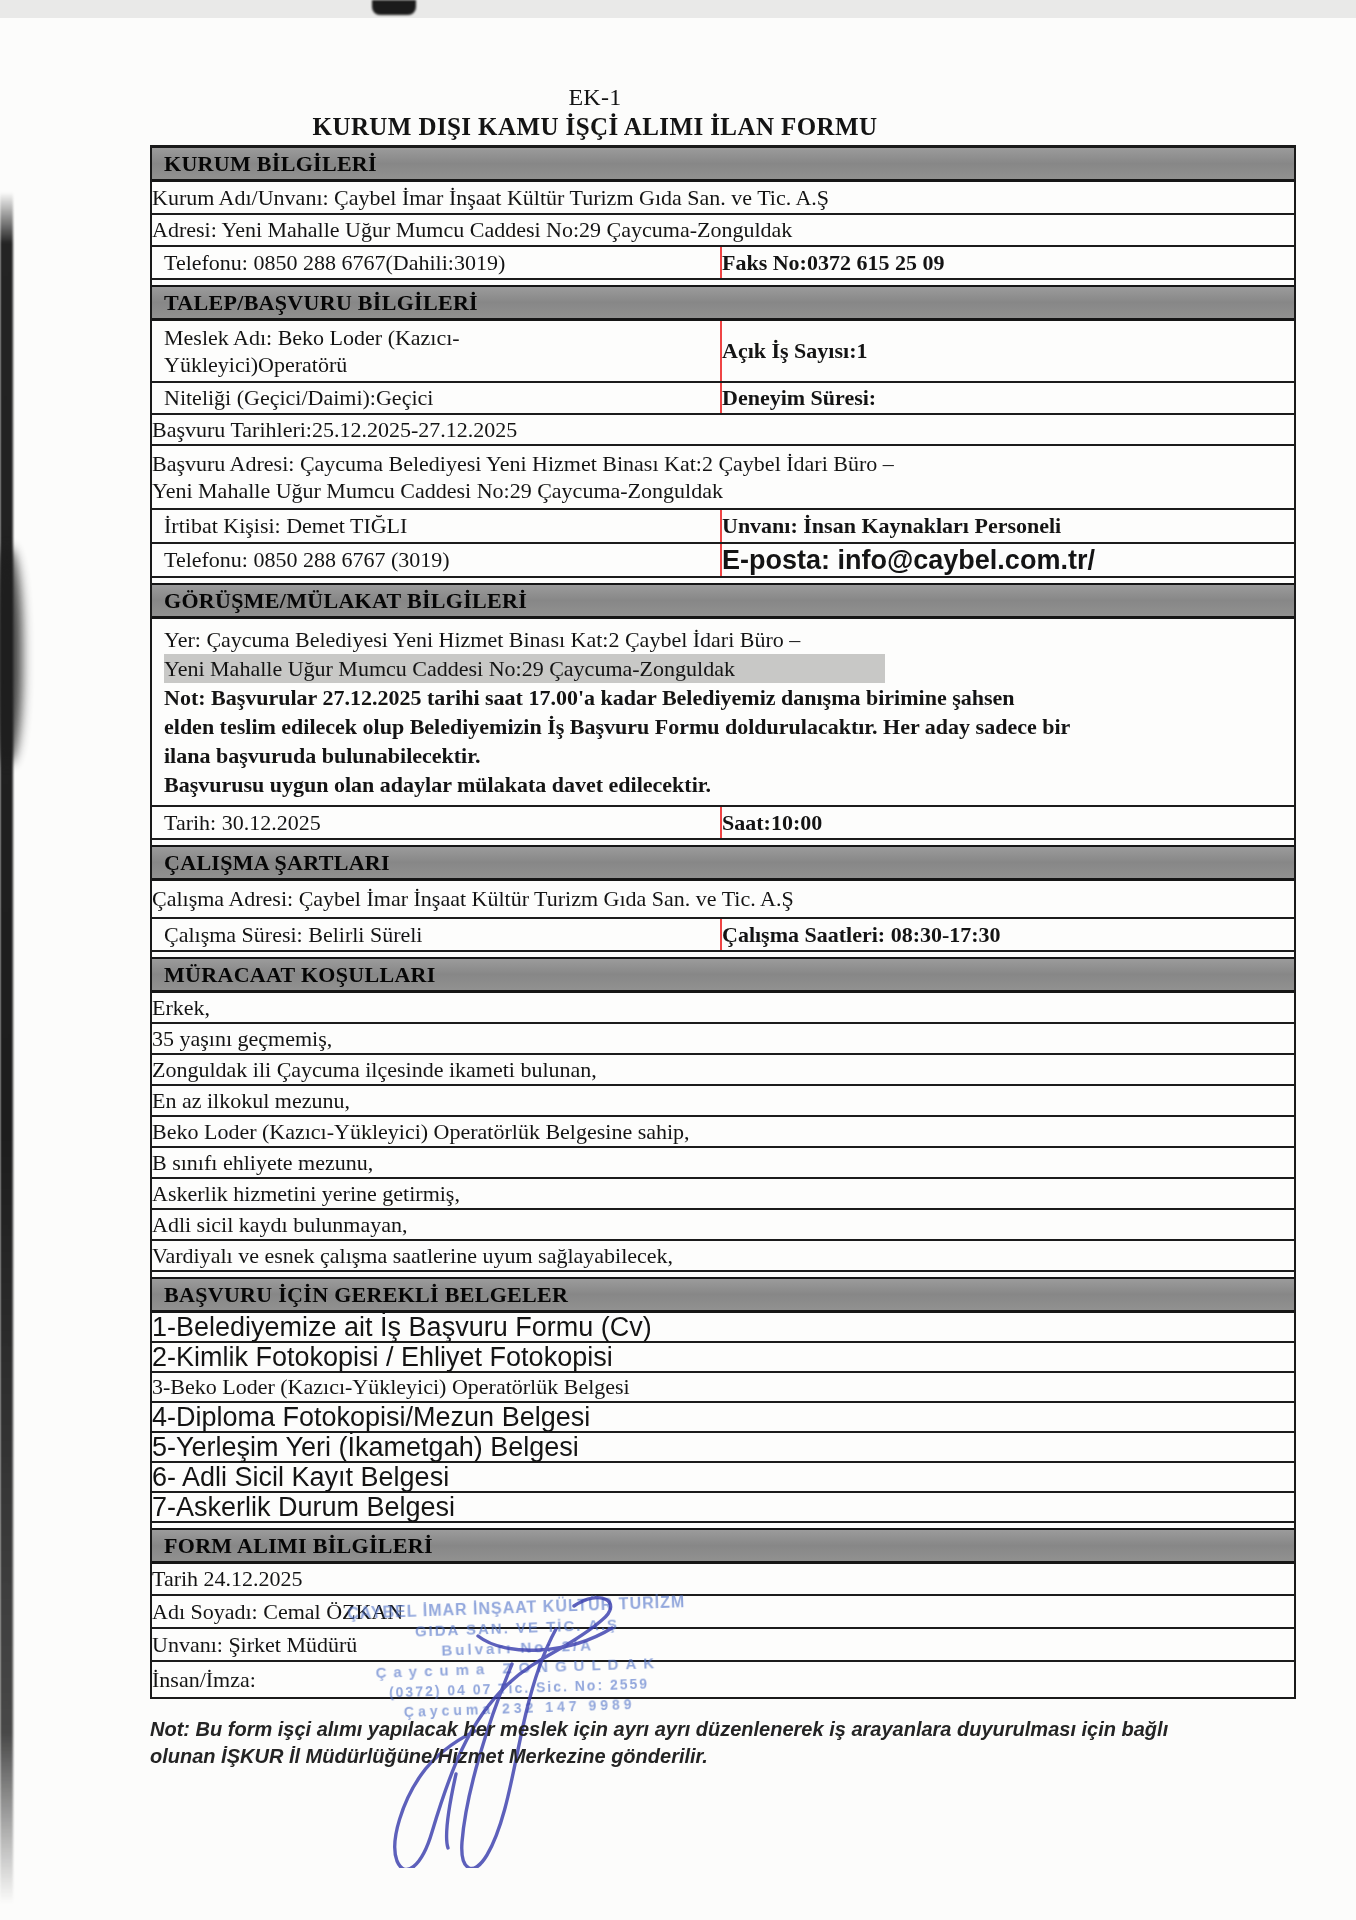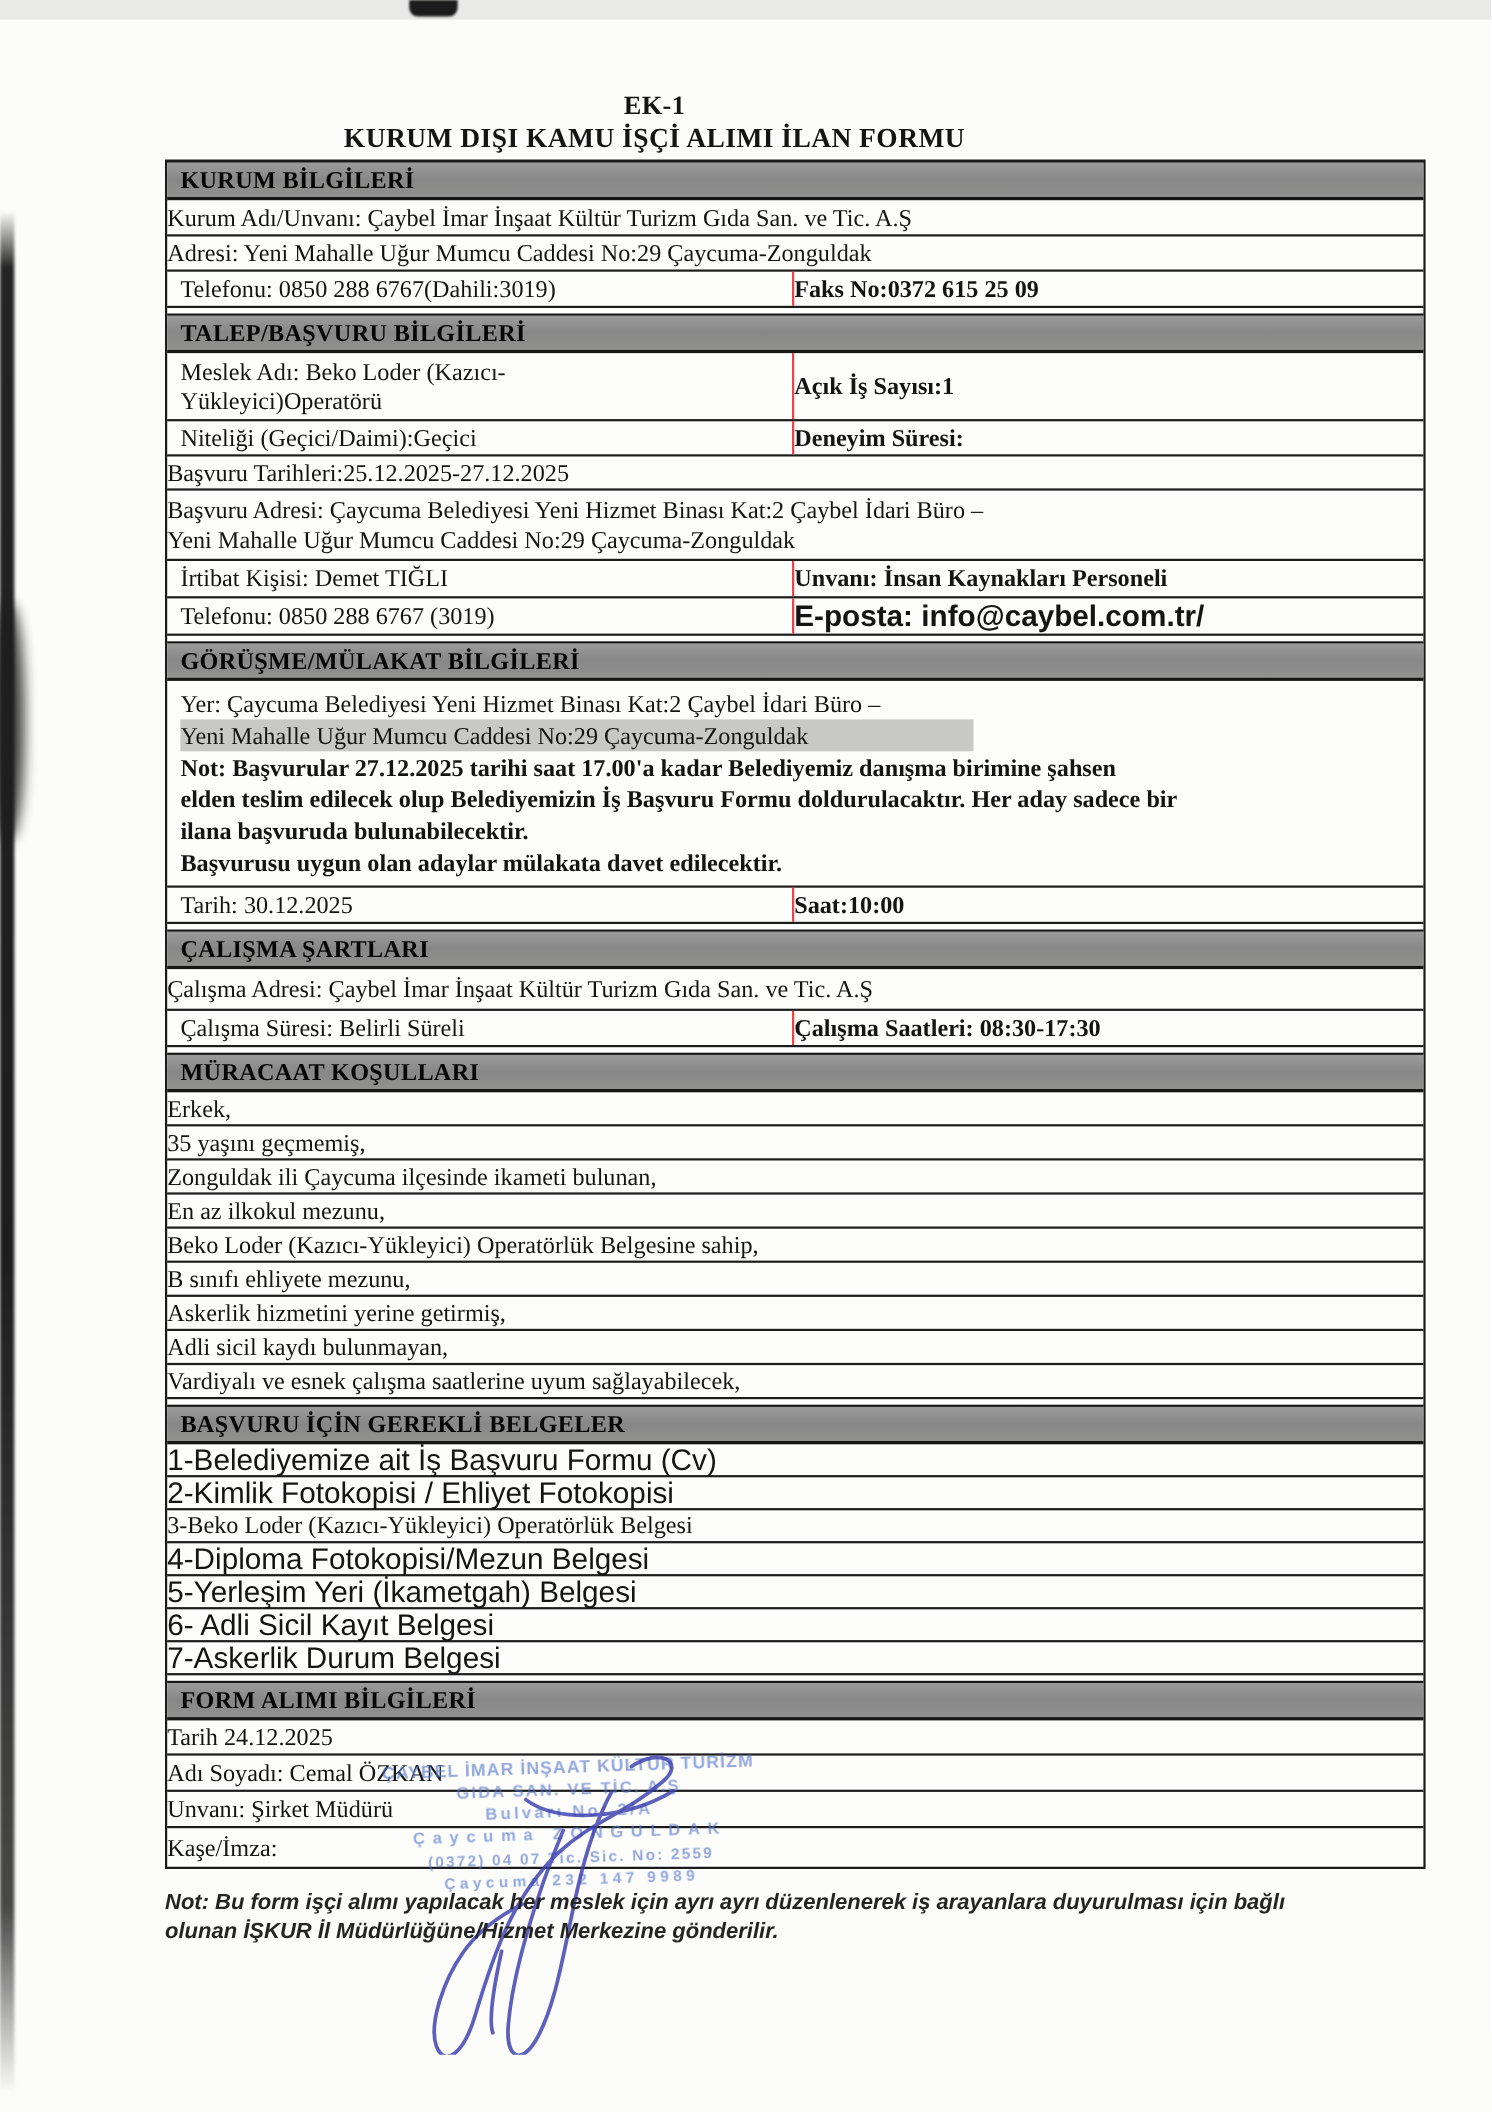--- a/index.html
+++ b/index.html
@@ -12,21 +12,21 @@
   
   .scan-top    { position:absolute; left:0; top:0; width:1356px; height:18px; background:#e9e9e8; }
   .scan-blob   { position:absolute; left:372px; top:0; width:44px; height:15px; background:#1b1b1b; border-radius:0 0 8px 8px; filter:blur(1px); }
   .scan-strip  { position:absolute; left:0; top:192px; width:13px; height:1712px;
                  background:linear-gradient(180deg, rgba(30,30,30,0) 0%, #242424 3%, #1d1d1d 55%, rgba(40,40,40,.85) 90%, rgba(70,70,70,0) 100%);
                  filter:blur(1.3px); }
   .scan-strip2 { position:absolute; left:-8px; top:548px; width:30px; height:215px; background:#1e1e1e; border-radius:45%; filter:blur(6px); opacity:.85; }
 
   
   .titles { position:absolute; left:150px; top:84px; width:890px; text-align:center; }
-  .ek     { font-weight:bold; font-size:24px; letter-spacing:.3px; }
+  .ek     { font-weight:normal; font-size:24px; letter-spacing:.3px; }
   .ftitle { font-weight:bold; font-size:25px; letter-spacing:.4px; margin-top:2px; }
 
   
   .ftable { position:absolute; left:150px; top:145px; width:1146px;
             border:2px solid #1a1a1a; border-top-width:3px; background:#fdfdfc; }
   .row  { display:flex; align-items:center; border-bottom:2px solid #1c1c1c;
           font-size:22px; }
   .row.last { border-bottom:none; }
   .split { padding-left:0; }
   .cl { width:570px; height:100%; display:flex; align-items:center; padding-left:12px; border-right:2px solid #ef4444; }
@@ -149,21 +149,21 @@
     <div class="row" style="height:30px">3-Beko Loder (Kazıcı-Yükleyici) Operatörlük Belgesi</div>
     <div class="row sans" style="height:30px">4-Diploma Fotokopisi/Mezun Belgesi</div>
     <div class="row sans" style="height:30px">5-Yerleşim Yeri (İkametgah) Belgesi</div>
     <div class="row sans" style="height:30px">6- Adli Sicil Kayıt Belgesi</div>
     <div class="row sans" style="height:30px">7-Askerlik Durum Belgesi</div>
 
     <div class="bar gapped">FORM ALIMI BİLGİLERİ</div>
     <div class="row" style="height:32px">Tarih 24.12.2025</div>
     <div class="row" style="height:33px">Adı Soyadı: Cemal ÖZKAN</div>
     <div class="row" style="height:33px">Unvanı: Şirket Müdürü</div>
-    <div class="row last" style="height:35px">Kaşe/İmza:</div>
+    <div class="row last" style="height:35px">İnsan/İmza:</div>
   </div>
 
   <div class="stamp">
     <div class="s1">ÇAYBEL İMAR İNŞAAT KÜLTÜR TURİZM</div>
     <div class="s2">GIDA SAN. VE TİC. A.Ş</div>
     <div class="s3">Bulvarı No: 2/A</div>
     <div class="s4">Çaycuma ZONGULDAK</div>
     <div class="s5">(0372)  04 07  Tic. Sic. No: 2559</div>
     <div class="s6">Çaycuma  232 147 9989</div>
   </div>

